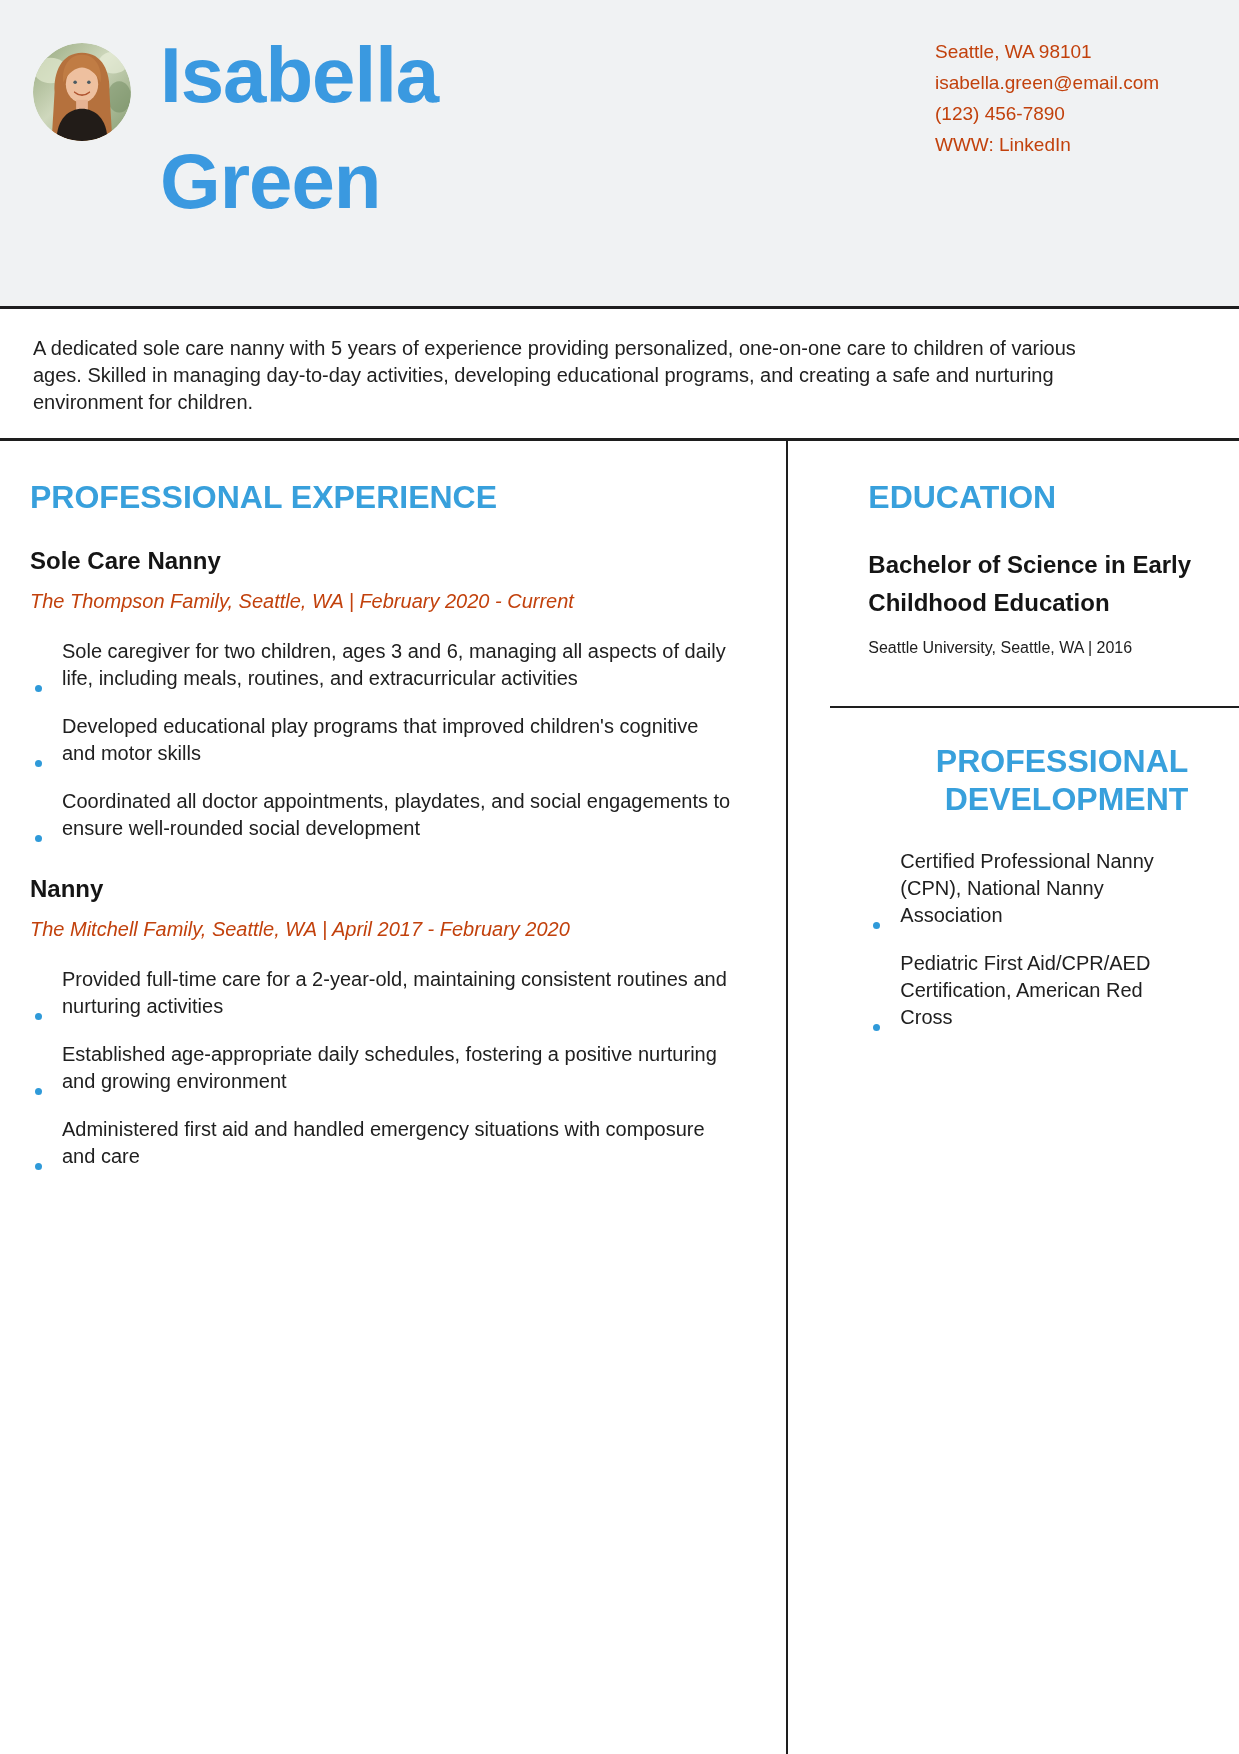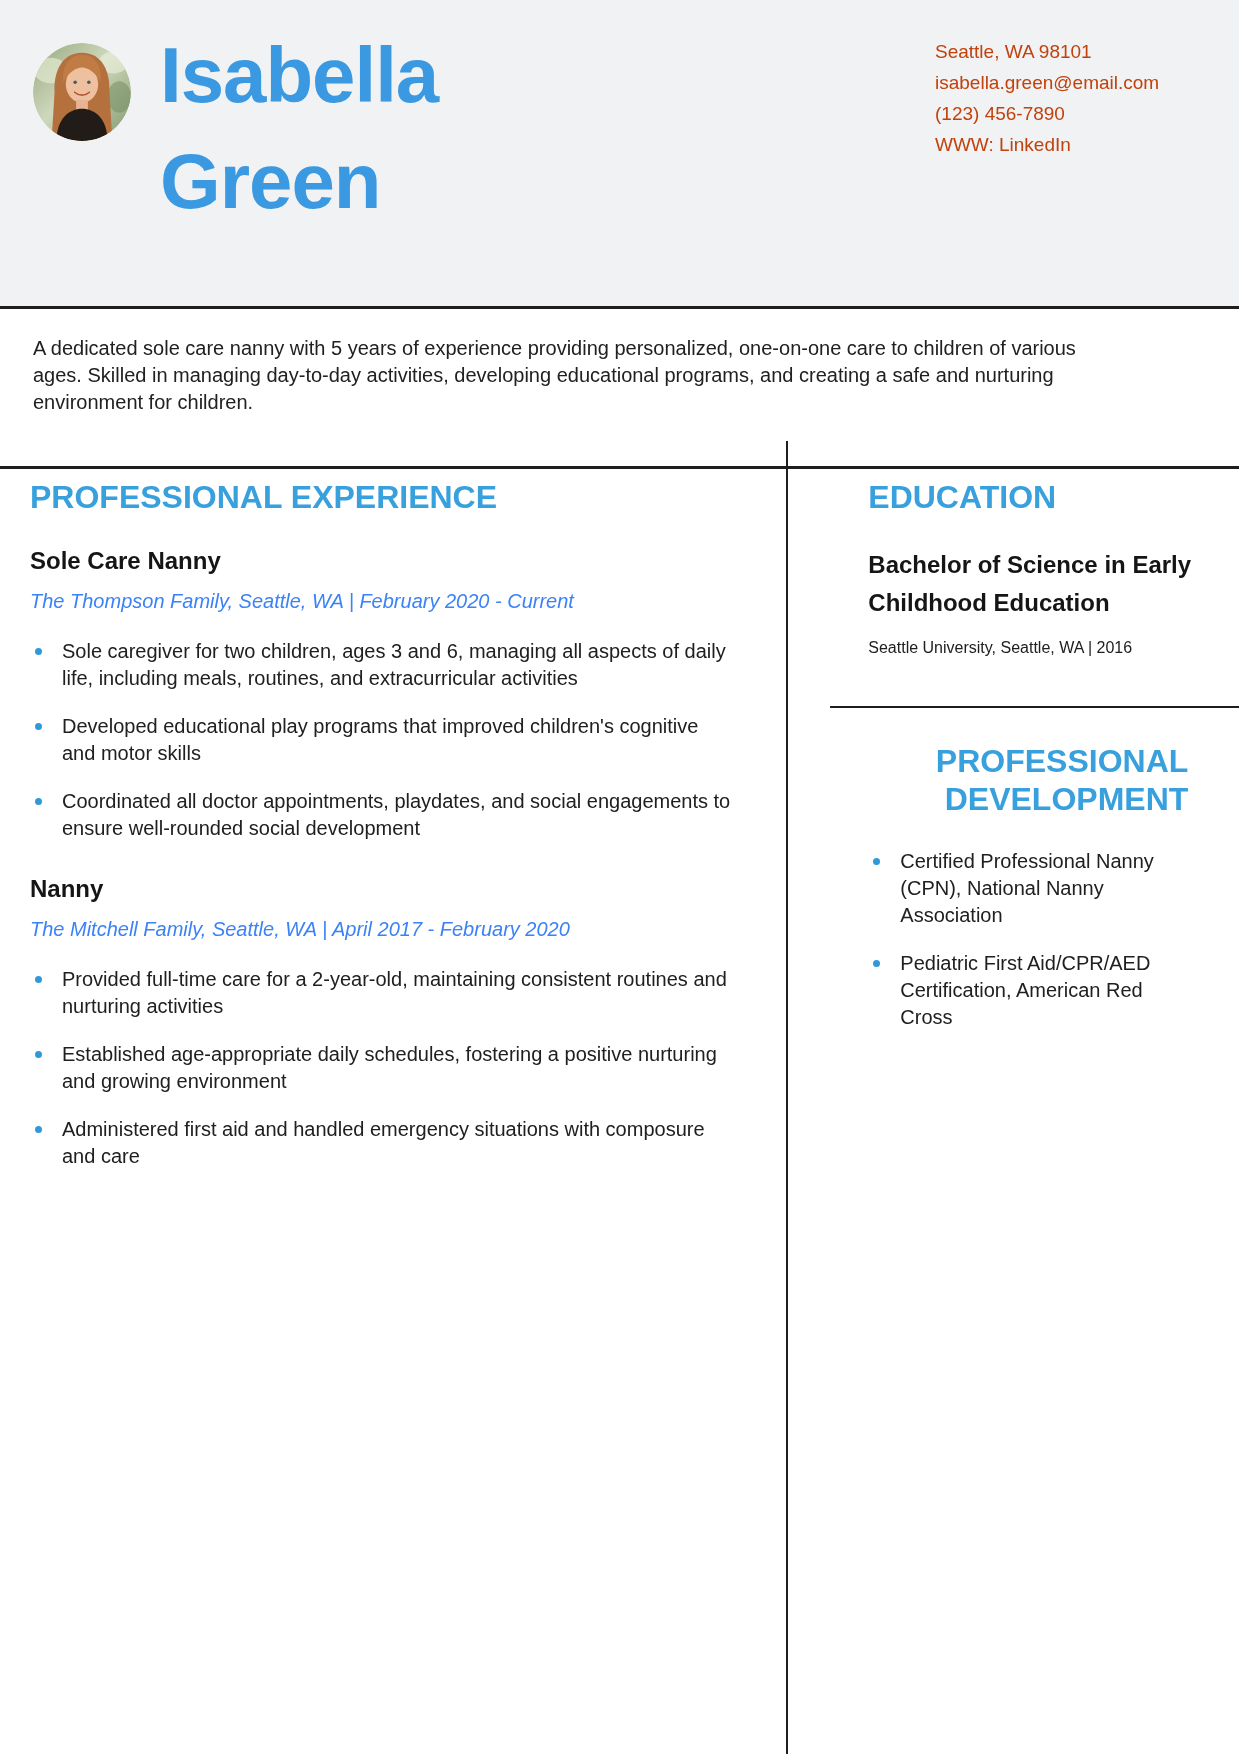--- a/index.html
+++ b/index.html
@@ -33,45 +33,45 @@
     color:#3a99e0;
   }
   .contact{
     position:absolute;left:935px;top:36px;
     font-size:19px;line-height:31px;
     color:#c2410c;
   }
 
   
   .summary{
-    height:160px;
+    height:132px;
     box-sizing:border-box;
     border-bottom:3px solid #1e1e1e;
     padding:26px 140px 0 33px;
   }
   .summary p{margin:0;font-size:20px;line-height:27px;color:#212121;}
 
   
   .columns{position:absolute;top:441px;left:0;right:0;bottom:0;display:flex;}
   .left-col{width:922px;box-sizing:border-box;padding:37px 100px 0 30px;}
   .right-col{width:452px;box-sizing:border-box;padding:37px 40px 0 38px;}
   .v-divider{position:absolute;left:786px;top:441px;bottom:0;width:2px;background:#1e1e1e;}
 
   h2.section-heading{
     margin:0 0 30px 0;
     font-size:32px;line-height:38px;font-weight:bold;
     letter-spacing:0;
     color:#38a0dc;
   }
   .job + .job{margin-top:32px;}
   .job-title{margin:0 0 12px 0;font-size:24px;line-height:30px;font-weight:bold;color:#151515;}
-  .job-meta{margin:0 0 24px 0;font-size:20px;line-height:26px;font-style:italic;color:#3b82f6;}
+  .job-meta{margin:0 0 24px 0;font-size:20px;line-height:26px;font-style:italic;color:#c2410c;}
 
   ul.bullets{list-style:none;margin:0;padding:0;}
-  ul.bullets li{display:flex;margin-bottom:21px;font-size:20px;line-height:27px;color:#202020;}
+  ul.bullets li{display:flex;margin-bottom:21px;font-size:20px;line-height:27px;color:#202020;align-items:flex-end;}
   ul.bullets .dot{
     flex:0 0 auto;width:7px;height:7px;border-radius:50%;
     background:#2f9ad9;margin:10px 20px 0 5px;
   }
 
   .degree{margin:0 0 13px 0;font-size:24px;line-height:38px;font-weight:bold;color:#151515;max-width:350px;}
   .school{margin:0;font-size:16px;line-height:26px;color:#202020;}
   .rule{height:2px;background:#1e1e1e;margin:45px -40px 0 -38px;}
   h2.dev-heading{margin:34px 0 30px 0;max-width:320px;text-align:right;}
 </style>

